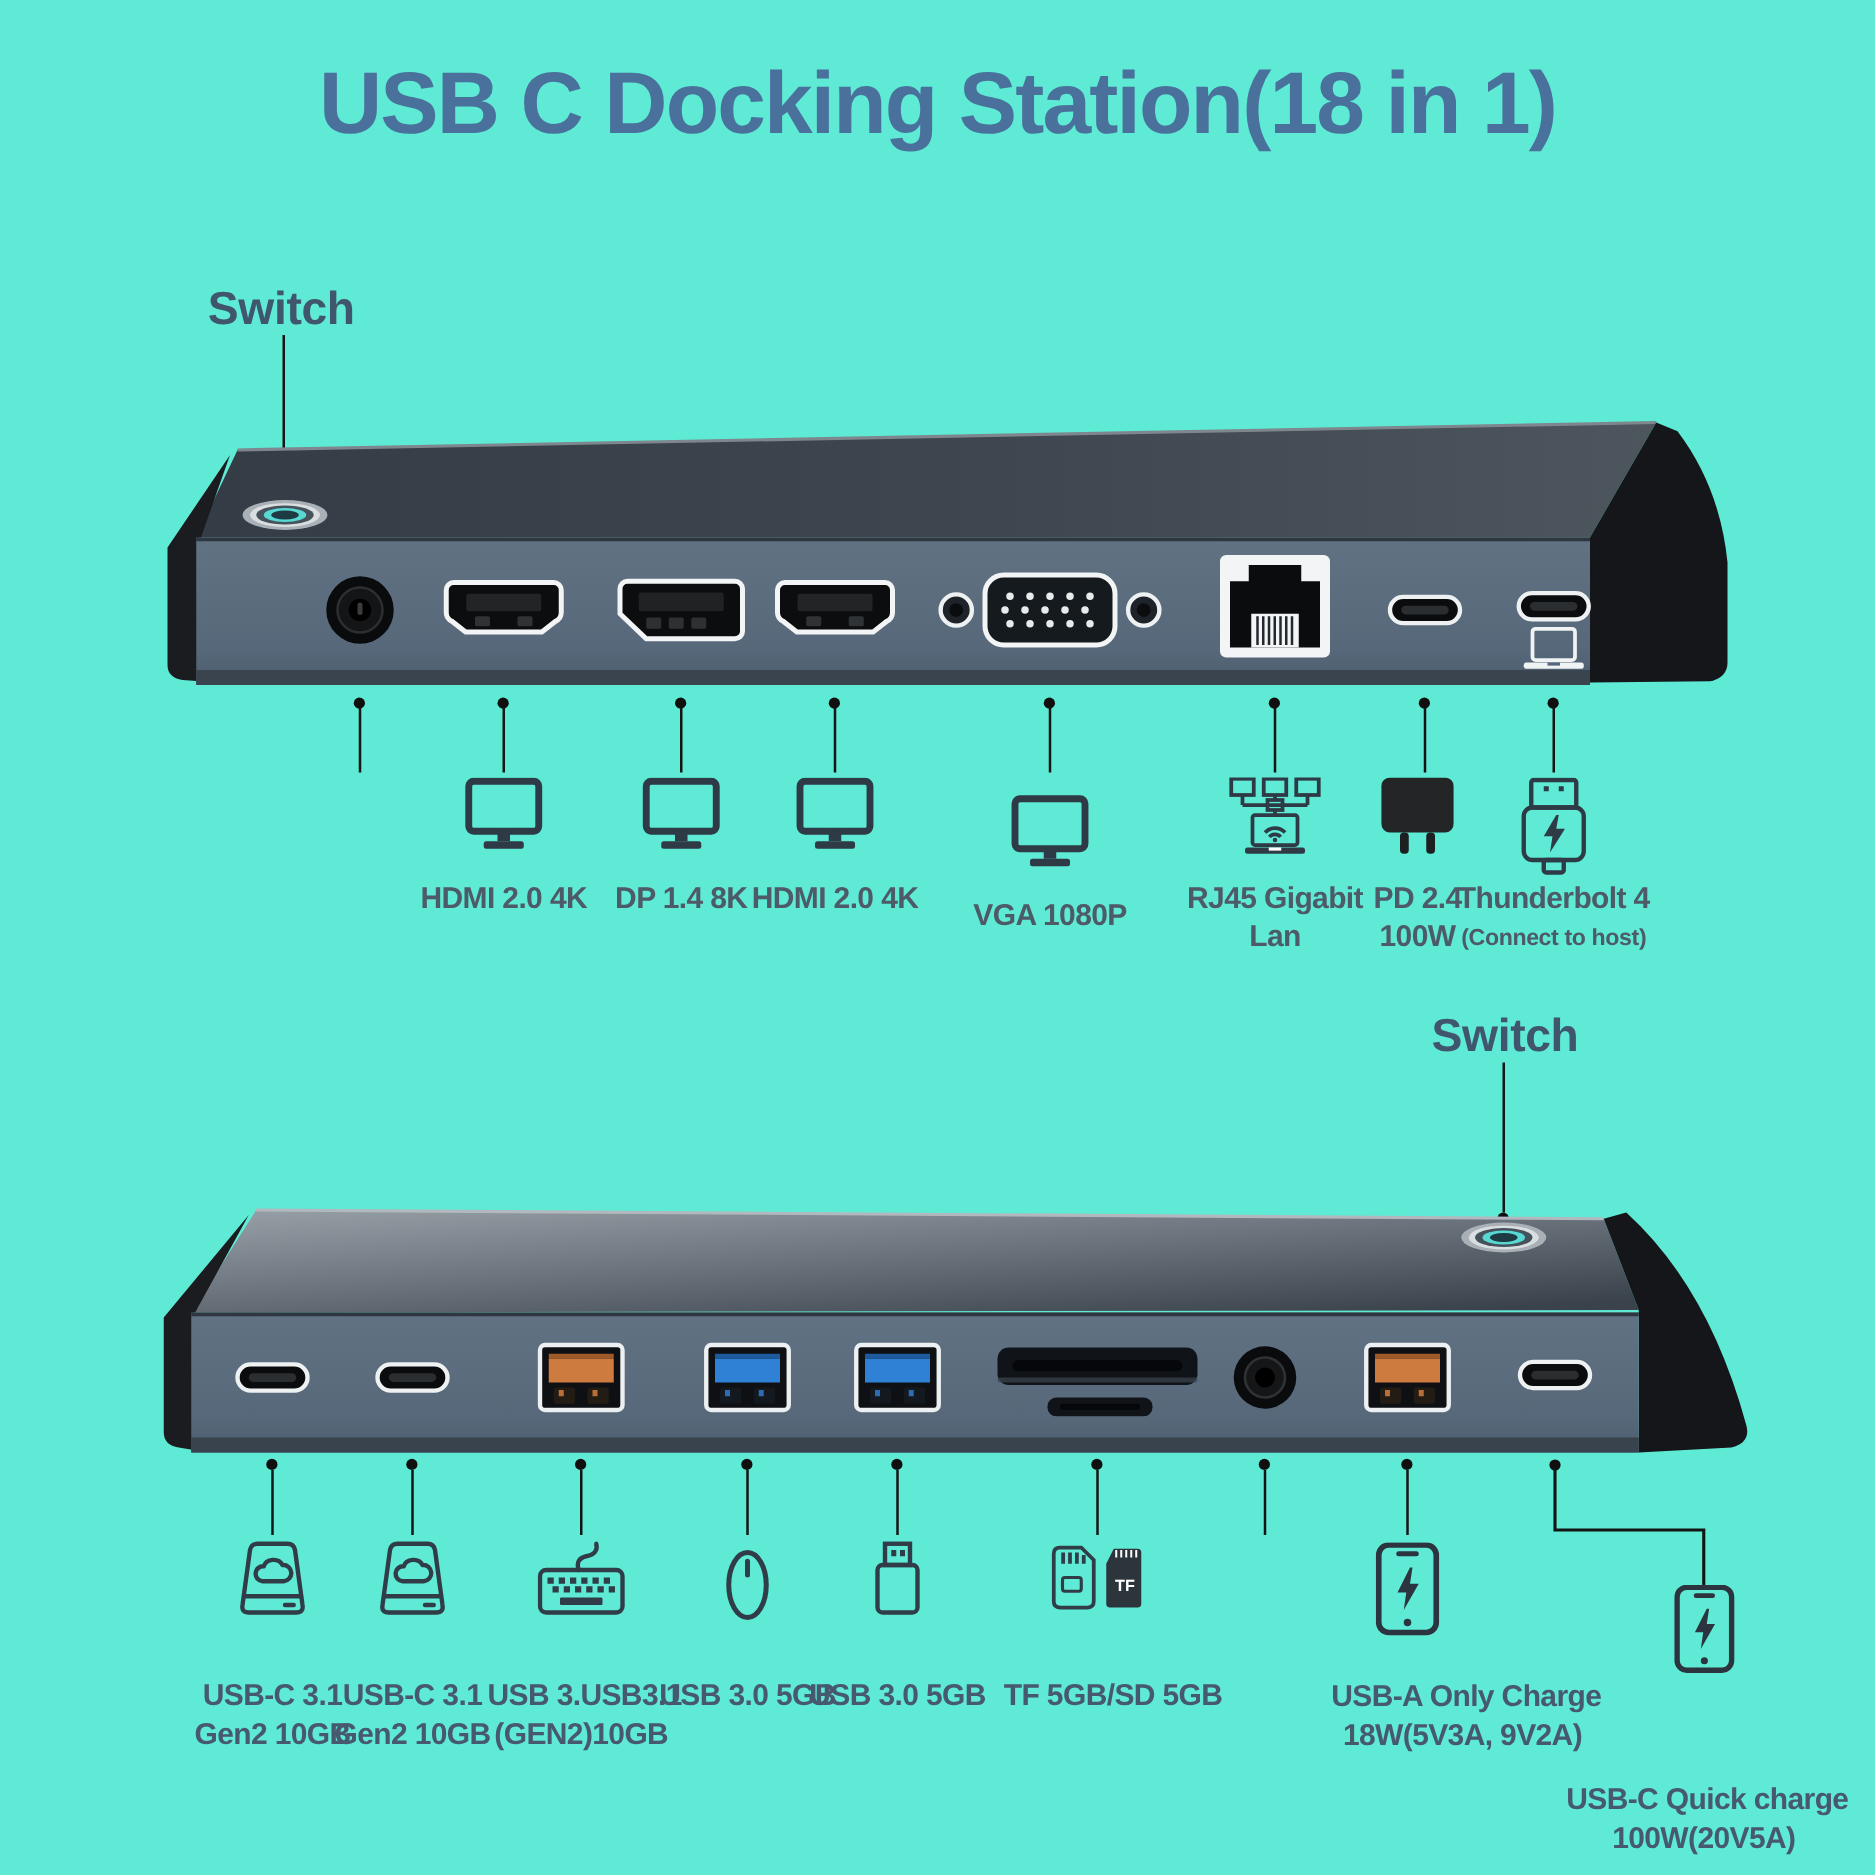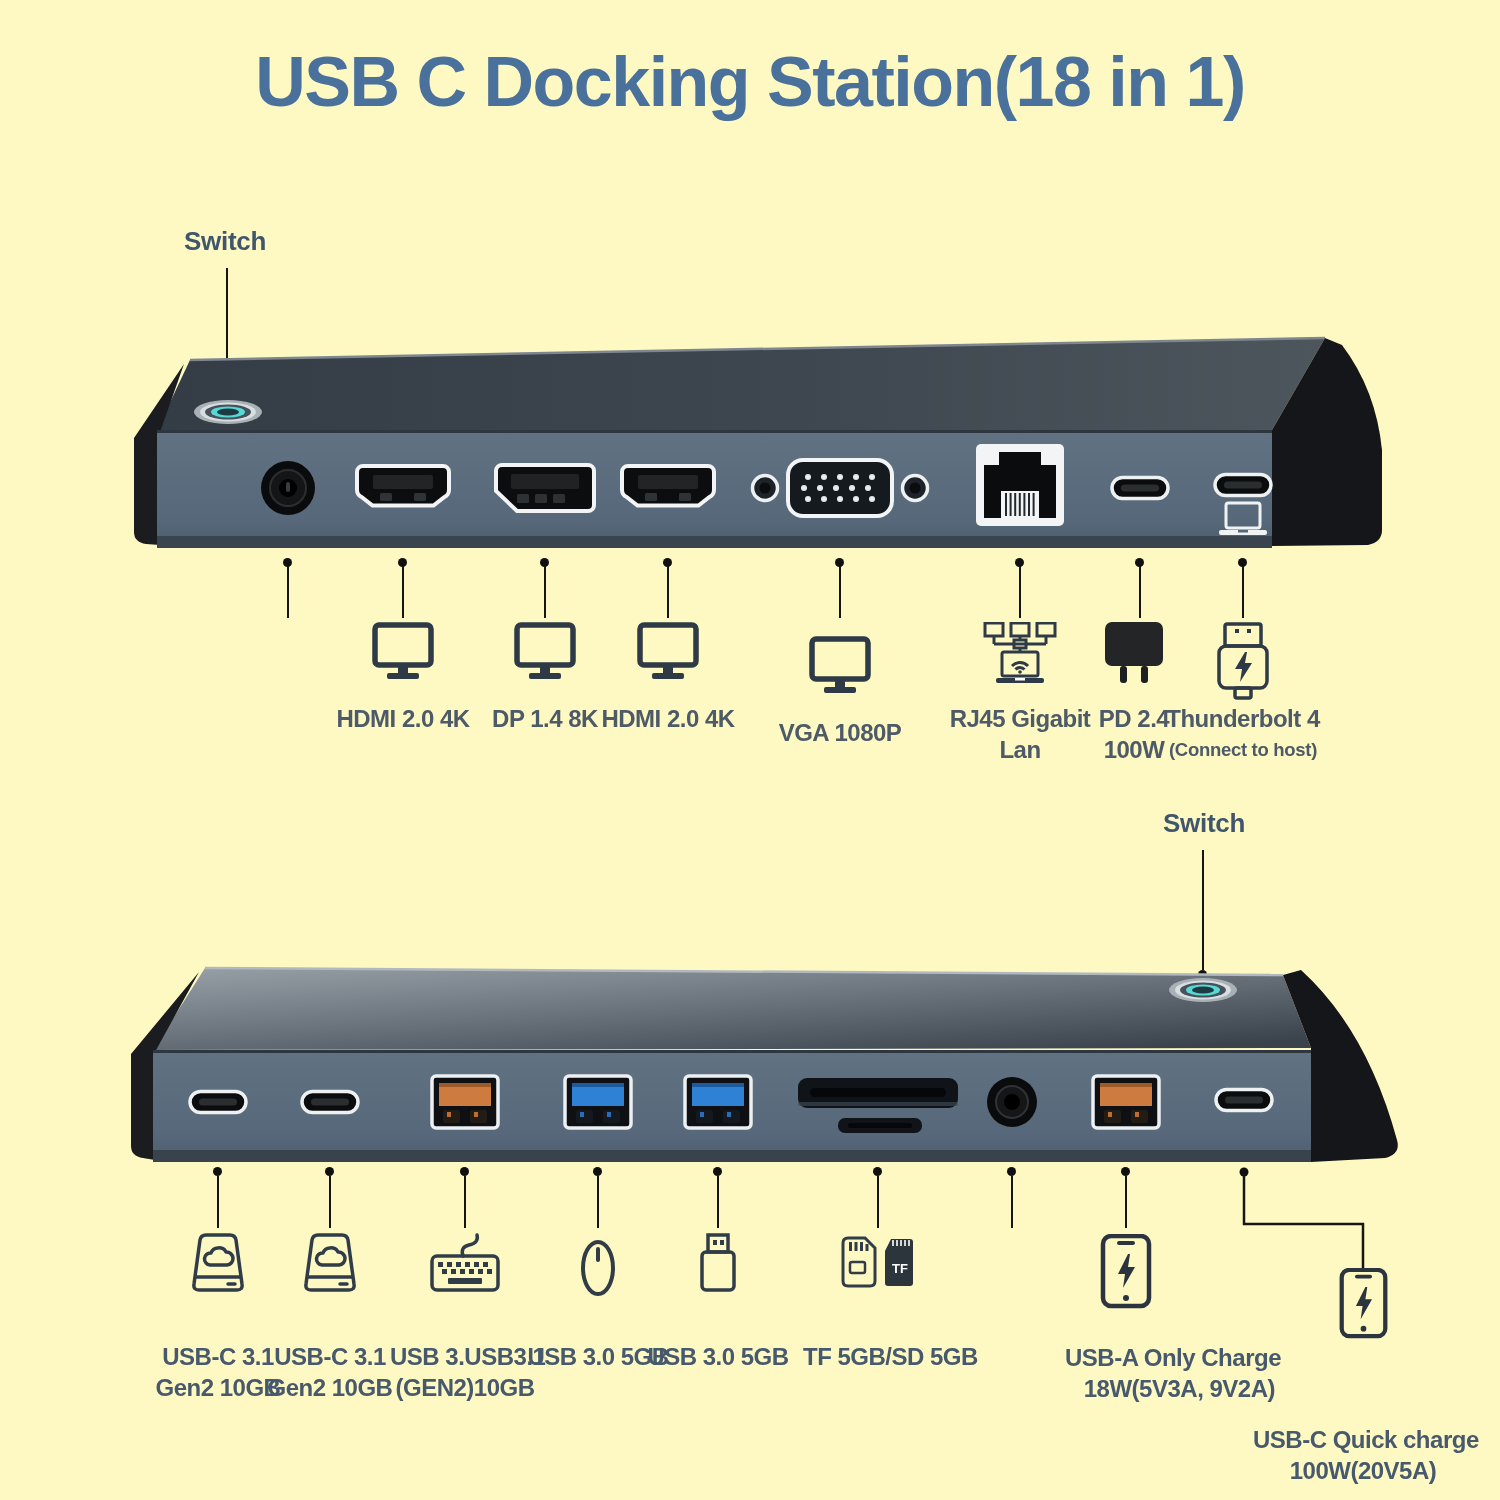--- a/index.html
+++ b/index.html
@@ -1,20 +1,20 @@
 <!DOCTYPE html>
 <html><head>
 <meta charset="utf-8">
 <style>
   html,body{margin:0;padding:0;background:#fff;}
-  #canvas{position:relative;width:1500px;height:1500px;background:#fef9c3;overflow:hidden;
+  #canvas{position:relative;width:1500px;height:1500px;background:#5eead4;overflow:hidden;
           font-family:"Liberation Sans", sans-serif;}
   .title{position:absolute;left:0;top:42px;width:1500px;text-align:center;
          font-size:70px;font-weight:700;letter-spacing:-1.5px;color:#49719c;}
-  .switch-label{position:absolute;font-size:26px;font-weight:700;color:#40566c;letter-spacing:-0.3px;}
+  .switch-label{position:absolute;font-size:37px;font-weight:700;color:#40566c;letter-spacing:-0.3px;}
   .ptr-line{position:absolute;width:2px;background:#151515;}
   .ptr-dot{position:absolute;width:9px;height:9px;border-radius:50%;background:#101010;}
   .dock{position:absolute;}
   .callout-item{position:absolute;width:150px;text-align:center;}
   .icon-box{display:flex;justify-content:center;}
   .row1 .icon-box{height:74px;}
   .row2 .icon-box{height:78px;}
   .row1 .labels{margin-top:7px;}
   .row2 .labels{margin-top:31px;}
   .lab{font-size:24px;font-weight:600;color:#4d5a68;line-height:31px;letter-spacing:-0.5px;white-space:nowrap;}
@@ -452,21 +452,21 @@
 
 
   <div class="abs" style="left:1094px;top:1234px;width:64px;">
     <svg width="58" height="76" viewBox="0 0 58 76">
       <rect x="6" y="2" width="46" height="70" rx="8" fill="none" stroke="#2c353f" stroke-width="4.5"></rect>
       <rect x="20" y="7" width="18" height="4" rx="2" fill="#2c353f"></rect>
       <circle cx="29" cy="64" r="3" fill="#2c353f"></circle>
       <polygon points="31,20 21,40 28,40 26,54 38,33 31,33 33,20" fill="#2c353f"></polygon>
     </svg>
   </div>
-  <div class="abs" style="left:1065px;top:1342px;width:210px;text-align:right;">
+  <div class="abs" style="left:1065px;top:1342px;width:210px;text-align:center;">
     <div class="lab" style="color:#47596d">USB-A Only Charge</div>
     <div class="lab" style="color:#47596d">18W(5V3A, 9V2A)</div>
   </div>
 
   <div class="abs" style="left:1334px;top:1268px;width:58px;">
     <svg width="55" height="72" viewBox="0 0 58 76">
       <rect x="6" y="2" width="46" height="70" rx="8" fill="none" stroke="#2c353f" stroke-width="4.5"></rect>
       <rect x="20" y="7" width="18" height="4" rx="2" fill="#2c353f"></rect>
       <circle cx="29" cy="64" r="3" fill="#2c353f"></circle>
       <polygon points="31,20 21,40 28,40 26,54 38,33 31,33 33,20" fill="#2c353f"></polygon>

